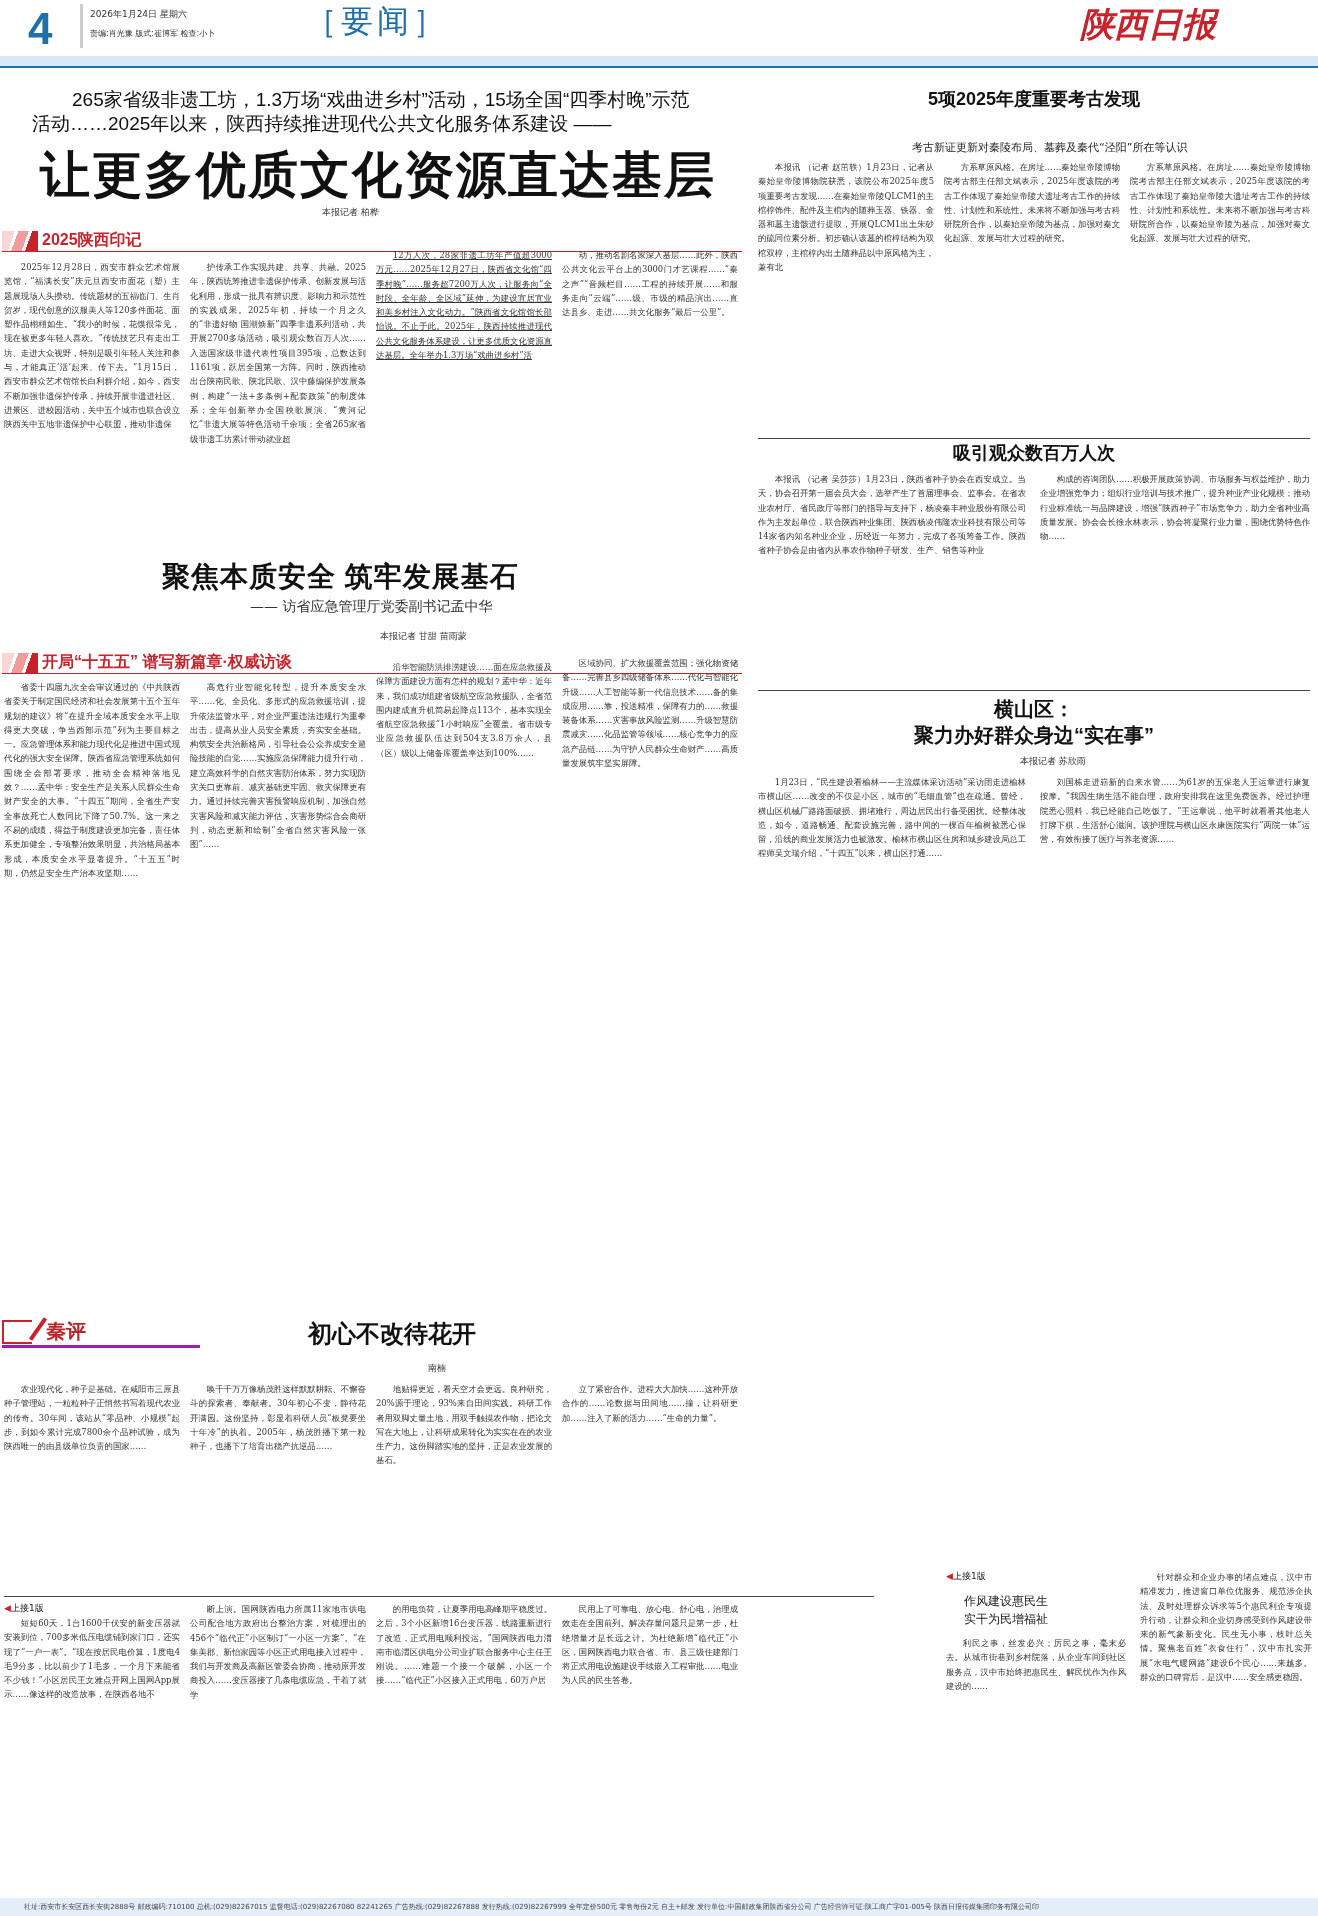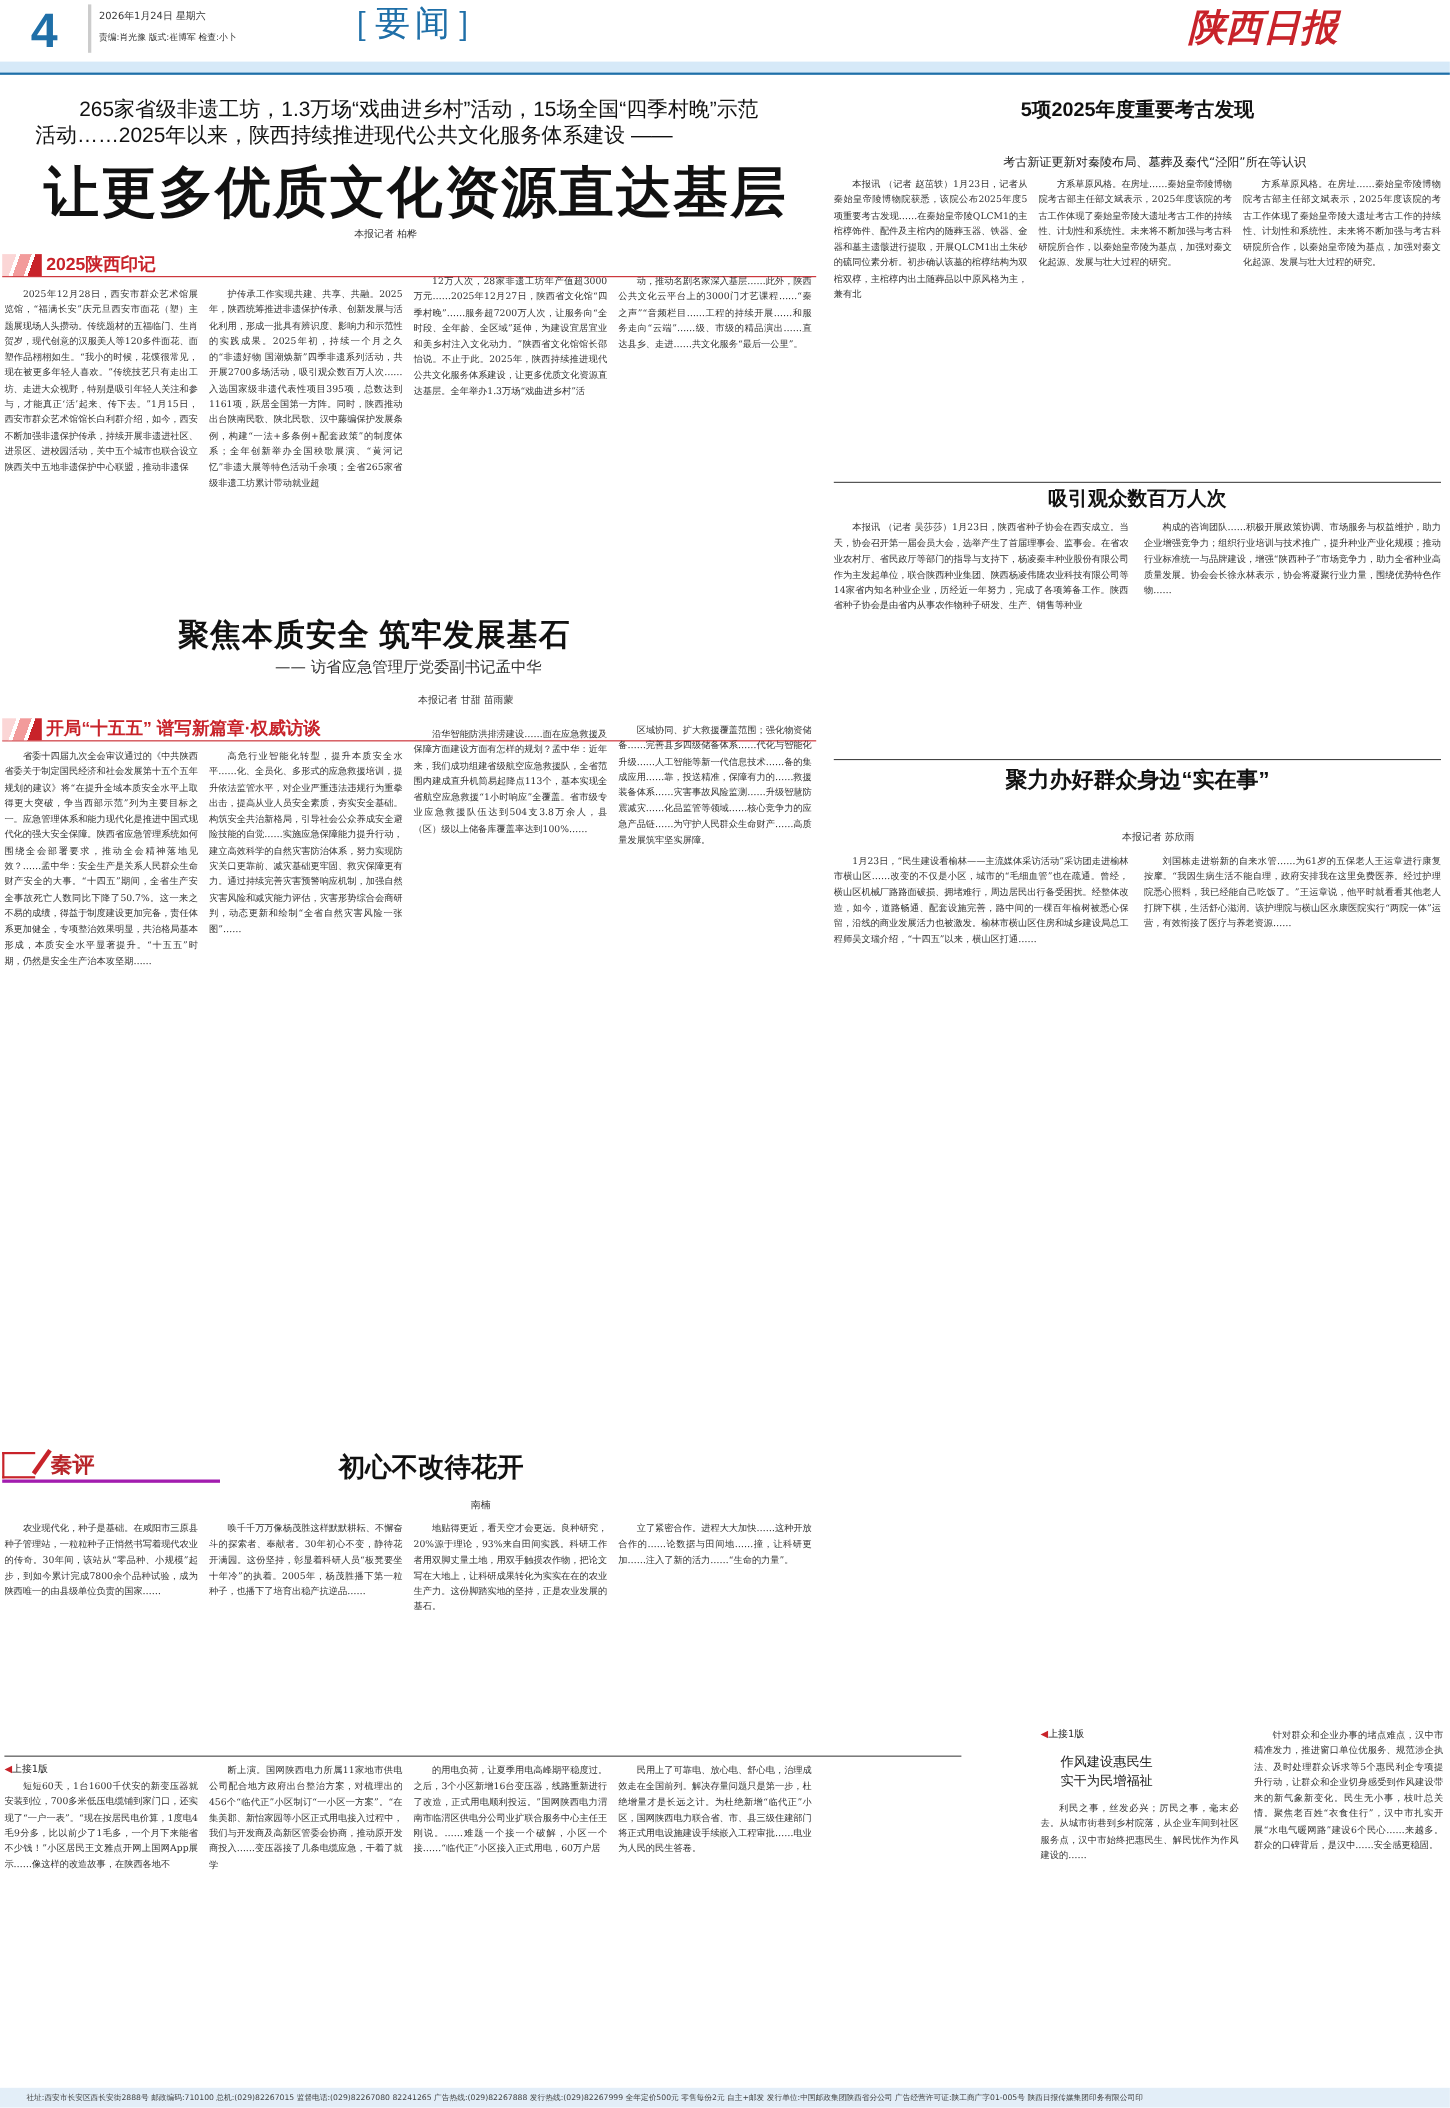--- a/index.html
+++ b/index.html
@@ -55,21 +55,21 @@
 <div class="abs main-head" style="left:40px;top:142px;">让更多优质文化资源直达基层</div>
 <div class="abs byline" style="left:322px;top:206px;">本报记者  柏桦</div>
 
 <div class="abs red-label" style="left:2px;top:230px;width:740px;">
   <span class="stripe"></span>
   <span class="txt">2025陕西印记</span>
 </div>
 
 <div class="abs col-text" style="left:4px;top:260px;width:176px;height:395px;overflow:hidden;">2025年12月28日，西安市群众艺术馆展览馆，“福满长安”庆元旦西安市面花（塑）主题展现场人头攒动。传统题材的五福临门、生肖贺岁，现代创意的汉服美人等120多件面花、面塑作品栩栩如生。“我小的时候，花馍很常见，现在被更多年轻人喜欢。”传统技艺只有走出工坊、走进大众视野，特别是吸引年轻人关注和参与，才能真正‘活’起来、传下去。”1月15日，西安市群众艺术馆馆长白利群介绍，如今，西安不断加强非遗保护传承，持续开展非遗进社区、进景区、进校园活动，关中五个城市也联合设立陕西关中五地非遗保护中心联盟，推动非遗保</div>
 <div class="abs col-text" style="left:190px;top:260px;width:176px;height:395px;overflow:hidden;">护传承工作实现共建、共享、共融。2025年，陕西统筹推进非遗保护传承、创新发展与活化利用，形成一批具有辨识度、影响力和示范性的实践成果。2025年初，持续一个月之久的“非遗好物  国潮焕新”四季非遗系列活动，共开展2700多场活动，吸引观众数百万人次……入选国家级非遗代表性项目395项，总数达到1161项，跃居全国第一方阵。同时，陕西推动出台陕南民歌、陕北民歌、汉中藤编保护发展条例，构建“一法+多条例+配套政策”的制度体系；全年创新举办全国秧歌展演、“黄河记忆”非遗大展等特色活动千余项；全省265家省级非遗工坊累计带动就业超</div>
-<div class="abs col-text" style="left:376px;top:248px;width:176px;height:408px;overflow:hidden;">12万人次，28家非遗工坊年产值超3000万元……2025年12月27日，陕西省文化馆“四季村晚”……服务超7200万人次，让服务向“全时段、全年龄、全区域”延伸，为建设宜居宜业和美乡村注入文化动力。”陕西省文化馆馆长邵怡说。不止于此。2025年，陕西持续推进现代公共文化服务体系建设，让更多优质文化资源直达基层。全年举办1.3万场“戏曲进乡村”活</div>
+<div class="abs col-text" style="left:376px;top:248px;width:176px;height:408px;overflow:hidden;text-decoration:underline;">12万人次，28家非遗工坊年产值超3000万元……2025年12月27日，陕西省文化馆“四季村晚”……服务超7200万人次，让服务向“全时段、全年龄、全区域”延伸，为建设宜居宜业和美乡村注入文化动力。”陕西省文化馆馆长邵怡说。不止于此。2025年，陕西持续推进现代公共文化服务体系建设，让更多优质文化资源直达基层。全年举办1.3万场“戏曲进乡村”活</div>
 <div class="abs col-text" style="left:562px;top:248px;width:176px;height:408px;overflow:hidden;">动，推动名剧名家深入基层……此外，陕西公共文化云平台上的3000门才艺课程……“秦之声”“音频栏目……工程的持续开展……和服务走向“云端”……级、市级的精品演出……直达县乡、走进……共文化服务“最后一公里”。</div>
 
 <div class="abs right-head" style="left:760px;top:88px;width:548px;">
   <div>5项2025年度重要考古发现</div>
 </div>
 <div class="abs dek2" style="left:912px;top:140px;">考古新证更新对秦陵布局、墓葬及秦代“泾阳”所在等认识</div>
 <div class="abs col-text" style="left:758px;top:160px;width:176px;height:370px;overflow:hidden;">本报讯 （记者  赵茁轶）1月23日，记者从秦始皇帝陵博物院获悉，该院公布2025年度5项重要考古发现……在秦始皇帝陵QLCM1的主棺椁饰件、配件及主棺内的随葬玉器、铁器、金器和墓主遗骸进行提取，开展QLCM1出土朱砂的硫同位素分析。初步确认该墓的棺椁结构为双棺双椁，主棺椁内出土随葬品以中原风格为主，兼有北</div>
 <div class="abs col-text" style="left:944px;top:160px;width:176px;height:370px;overflow:hidden;">方系草原风格。在房址……秦始皇帝陵博物院考古部主任部文斌表示，2025年度该院的考古工作体现了秦始皇帝陵大遗址考古工作的持续性、计划性和系统性。未来将不断加强与考古科研院所合作，以秦始皇帝陵为基点，加强对秦文化起源、发展与壮大过程的研究。</div>
 <div class="abs col-text" style="left:1130px;top:160px;width:180px;height:370px;overflow:hidden;">方系草原风格。在房址……秦始皇帝陵博物院考古部主任部文斌表示，2025年度该院的考古工作体现了秦始皇帝陵大遗址考古工作的持续性、计划性和系统性。未来将不断加强与考古科研院所合作，以秦始皇帝陵为基点，加强对秦文化起源、发展与壮大过程的研究。</div>
 
@@ -85,20 +85,21 @@
   <span class="stripe"></span>
   <span class="txt">开局“十五五”  谱写新篇章·权威访谈</span>
 </div>
 <div class="abs col-text" style="left:4px;top:680px;width:176px;height:570px;overflow:hidden;">省委十四届九次全会审议通过的《中共陕西省委关于制定国民经济和社会发展第十五个五年规划的建议》将“在提升全域本质安全水平上取得更大突破，争当西部示范”列为主要目标之一。应急管理体系和能力现代化是推进中国式现代化的强大安全保障。陕西省应急管理系统如何围绕全会部署要求，推动全会精神落地见效？……孟中华：安全生产是关系人民群众生命财产安全的大事。“十四五”期间，全省生产安全事故死亡人数同比下降了50.7%。这一来之不易的成绩，得益于制度建设更加完备，责任体系更加健全，专项整治效果明显，共治格局基本形成，本质安全水平显著提升。“十五五”时期，仍然是安全生产治本攻坚期……</div>
 <div class="abs col-text" style="left:190px;top:680px;width:176px;height:570px;overflow:hidden;">高危行业智能化转型，提升本质安全水平……化、全员化、多形式的应急救援培训，提升依法监管水平，对企业严重违法违规行为重拳出击，提高从业人员安全素质，夯实安全基础。构筑安全共治新格局，引导社会公众养成安全避险技能的自觉……实施应急保障能力提升行动，建立高效科学的自然灾害防治体系，努力实现防灾关口更靠前、减灾基础更牢固、救灾保障更有力。通过持续完善灾害预警响应机制，加强自然灾害风险和减灾能力评估，灾害形势综合会商研判，动态更新和绘制“全省自然灾害风险一张图”……</div>
 <div class="abs col-text" style="left:376px;top:660px;width:176px;height:590px;overflow:hidden;">沿华智能防洪排涝建设……面在应急救援及保障方面建设方面有怎样的规划？孟中华：近年来，我们成功组建省级航空应急救援队，全省范围内建成直升机简易起降点113个，基本实现全省航空应急救援“1小时响应”全覆盖。省市级专业应急救援队伍达到504支3.8万余人，县（区）级以上储备库覆盖率达到100%……</div>
 <div class="abs col-text" style="left:562px;top:656px;width:176px;height:590px;overflow:hidden;">区域协同、扩大救援覆盖范围；强化物资储备……完善县乡四级储备体系……代化与智能化升级……人工智能等新一代信息技术……备的集成应用……靠，投送精准，保障有力的……救援装备体系……灾害事故风险监测……升级智慧防震减灾……化品监管等领域……核心竞争力的应急产品链……为守护人民群众生命财产……高质量发展筑牢坚实屏障。</div>
 
 <div class="abs divider-h" style="left:758px;top:690px;width:552px;"></div>
 <div class="abs right-head" style="left:758px;top:696px;width:552px;font-size:20px;line-height:26px;">
+  <div>横山区：</div>
   <div>聚力办好群众身边“实在事”</div>
 </div>
 <div class="abs byline" style="left:1020px;top:755px;">本报记者  苏欣雨</div>
 <div class="abs col-text" style="left:758px;top:775px;width:268px;height:790px;overflow:hidden;">1月23日，“民生建设看榆林——主流媒体采访活动”采访团走进榆林市横山区……改变的不仅是小区，城市的“毛细血管”也在疏通。曾经，横山区机械厂路路面破损、拥堵难行，周边居民出行备受困扰。经整体改造，如今，道路畅通、配套设施完善，路中间的一棵百年榆树被悉心保留，沿线的商业发展活力也被激发。榆林市横山区住房和城乡建设局总工程师吴文瑞介绍，“十四五”以来，横山区打通……</div>
 <div class="abs col-text" style="left:1040px;top:775px;width:270px;height:790px;overflow:hidden;">刘国栋走进崭新的自来水管……为61岁的五保老人王运章进行康复按摩。“我因生病生活不能自理，政府安排我在这里免费医养。经过护理院悉心照料，我已经能自己吃饭了。”王运章说，他平时就看看其他老人打牌下棋，生活舒心滋润。该护理院与横山区永康医院实行“两院一体”运营，有效衔接了医疗与养老资源……</div>
 
 <div class="abs qinping" style="left:2px;top:1318px;width:198px;">
   <span class="ic"></span>
   <span class="txt">秦评</span>
 </div>

